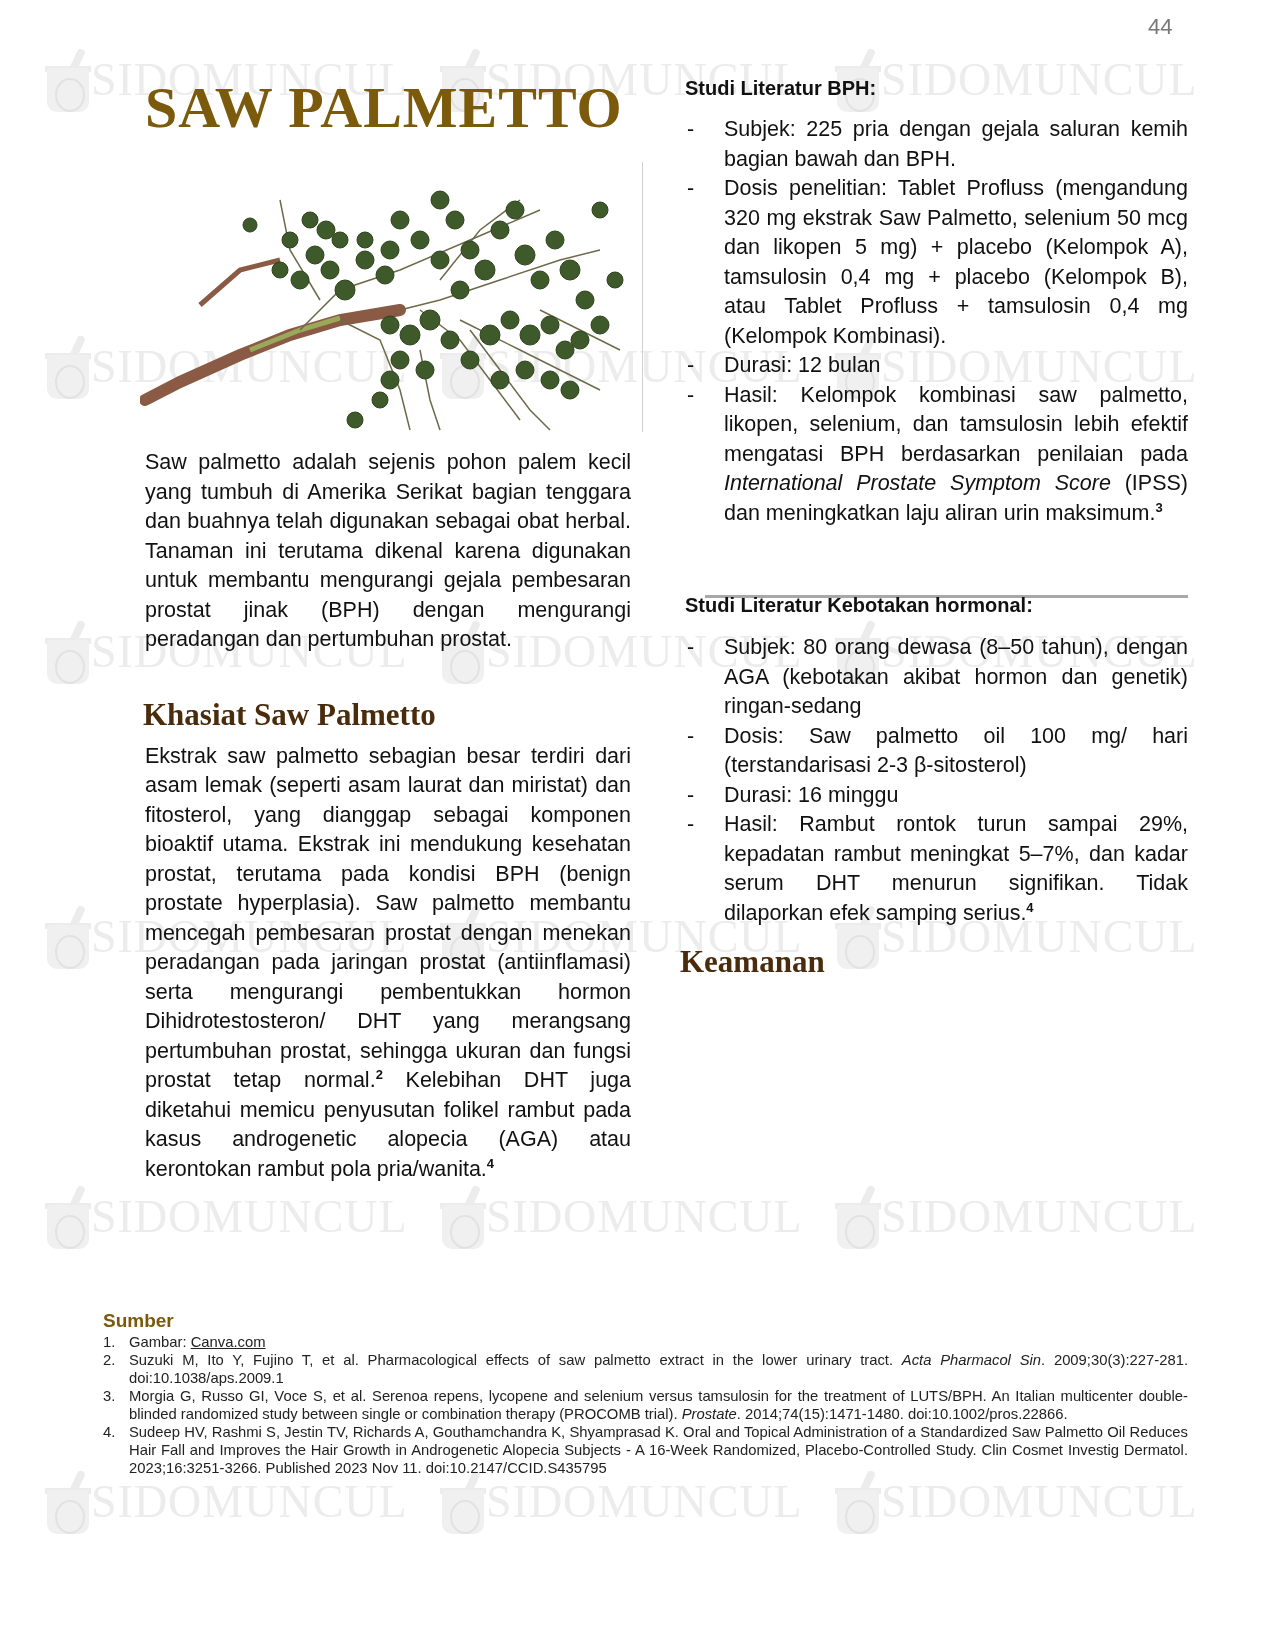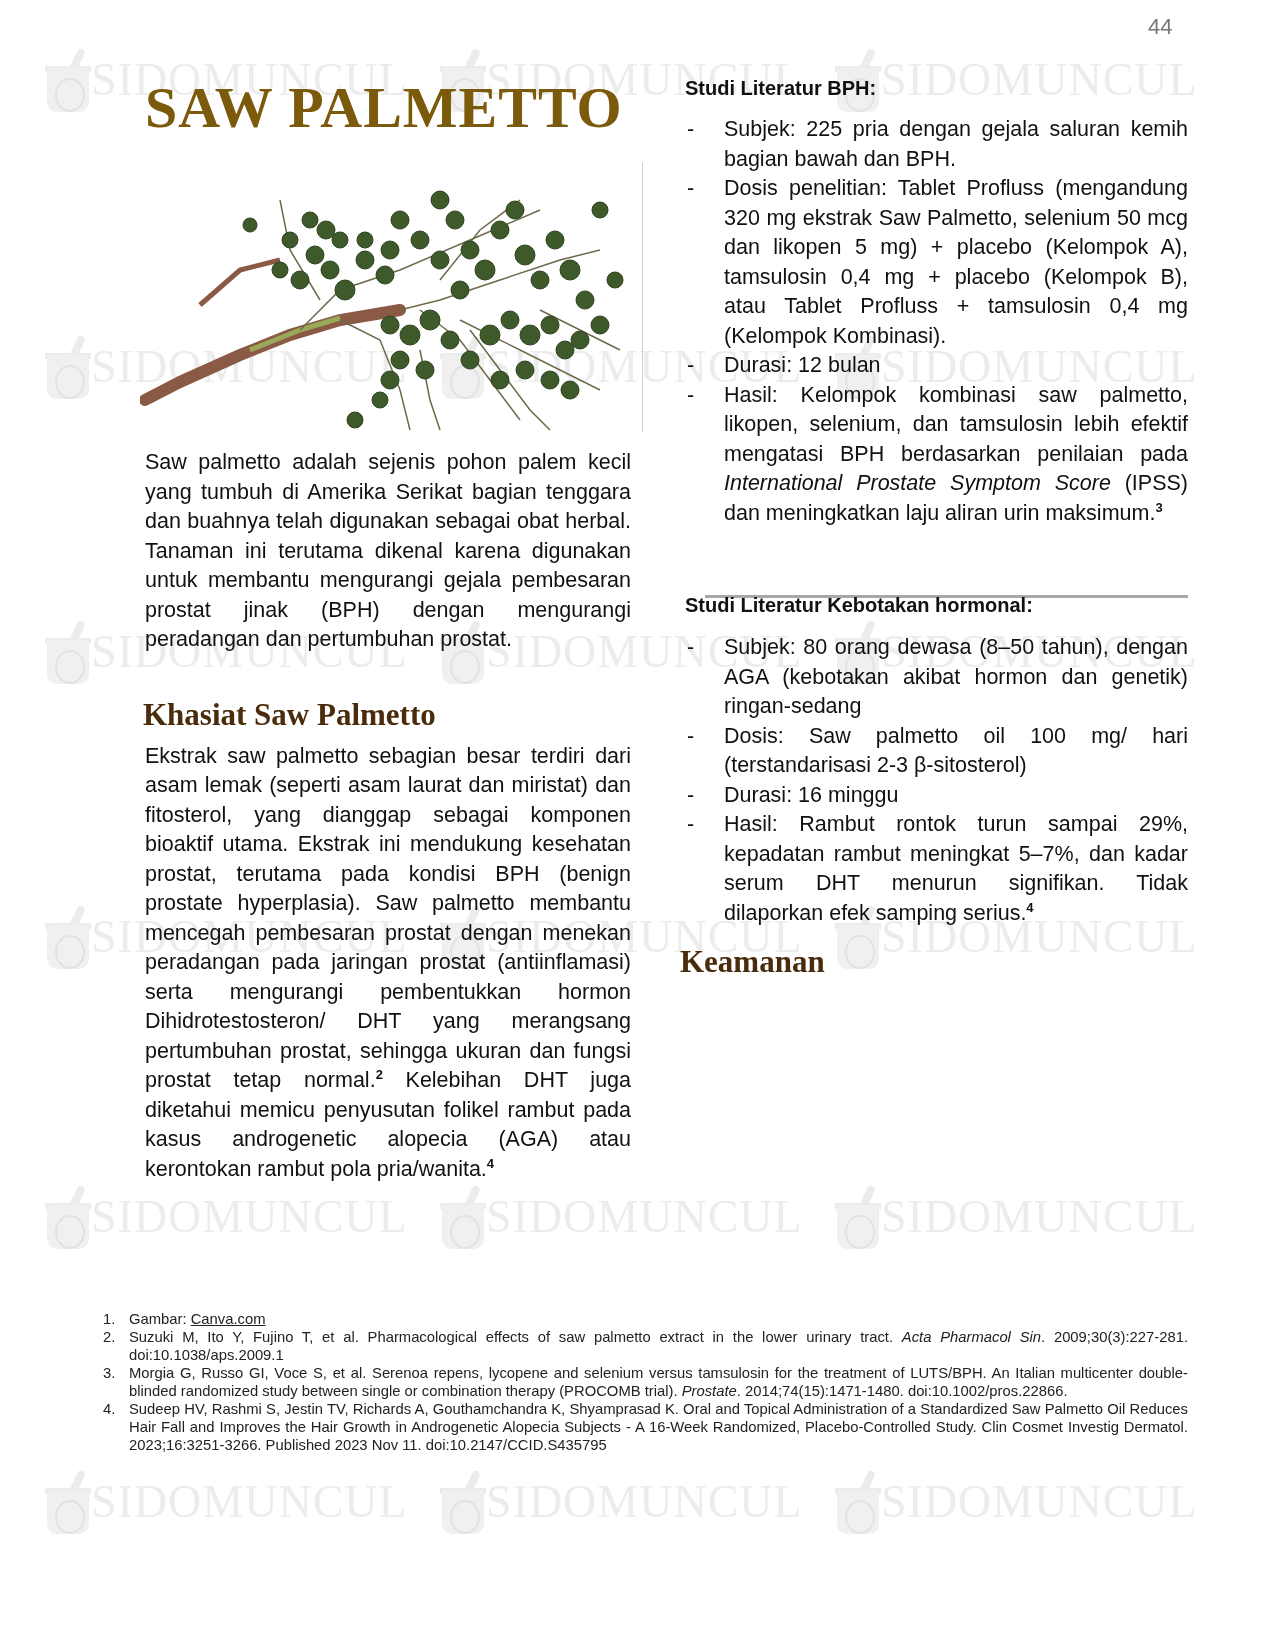--- a/index.html
+++ b/index.html
@@ -314,19 +314,20 @@
     <li><span class="dash">-</span><span class="bullet-text">Subjek: 80 orang dewasa (8–50 tahun), dengan AGA (kebotakan akibat hormon dan genetik) ringan-sedang</span></li>
     <li><span class="dash">-</span><span class="bullet-text">Dosis: Saw palmetto oil 100 mg/ hari (terstandarisasi 2-3 β-sitosterol)</span></li>
     <li><span class="dash">-</span><span class="bullet-text">Durasi: 16 minggu</span></li>
     <li><span class="dash">-</span><span class="bullet-text"><span>Hasil: Rambut rontok turun sampai 29%, kepadatan rambut meningkat 5–7%, dan kadar serum DHT menurun signifikan. Tidak dilaporkan efek samping serius.</span><sup>4</sup></span></li>
   </ul>
 
   <h2 class="h2" style="margin-top:16px;">Keamanan</h2>
 </div>
 
 <div class="refs">
+  <div class="refs-title">Sumber</div>
   <ol>
     <li><span class="num">1.</span><span>Gambar: </span><span class="link">Canva.com</span></li>
     <li><span class="num">2.</span><span>Suzuki M, Ito Y, Fujino T, et al. Pharmacological effects of saw palmetto extract in the lower urinary tract. </span><i>Acta Pharmacol Sin</i><span>. 2009;30(3):227-281. doi:10.1038/aps.2009.1</span></li>
     <li><span class="num">3.</span><span>Morgia G, Russo GI, Voce S, et al. Serenoa repens, lycopene and selenium versus tamsulosin for the treatment of LUTS/BPH. An Italian multicenter double-blinded randomized study between single or combination therapy (PROCOMB trial). </span><i>Prostate</i><span>. 2014;74(15):1471-1480. doi:10.1002/pros.22866.</span></li>
     <li><span class="num">4.</span><span>Sudeep HV, Rashmi S, Jestin TV, Richards A, Gouthamchandra K, Shyamprasad K. Oral and Topical Administration of a Standardized Saw Palmetto Oil Reduces Hair Fall and Improves the Hair Growth in Androgenetic Alopecia Subjects - A 16-Week Randomized, Placebo-Controlled Study. Clin Cosmet Investig Dermatol. 2023;16:3251-3266. Published 2023 Nov 11. doi:10.2147/CCID.S435795</span></li>
   </ol>
 </div>
 
 </body></html>

